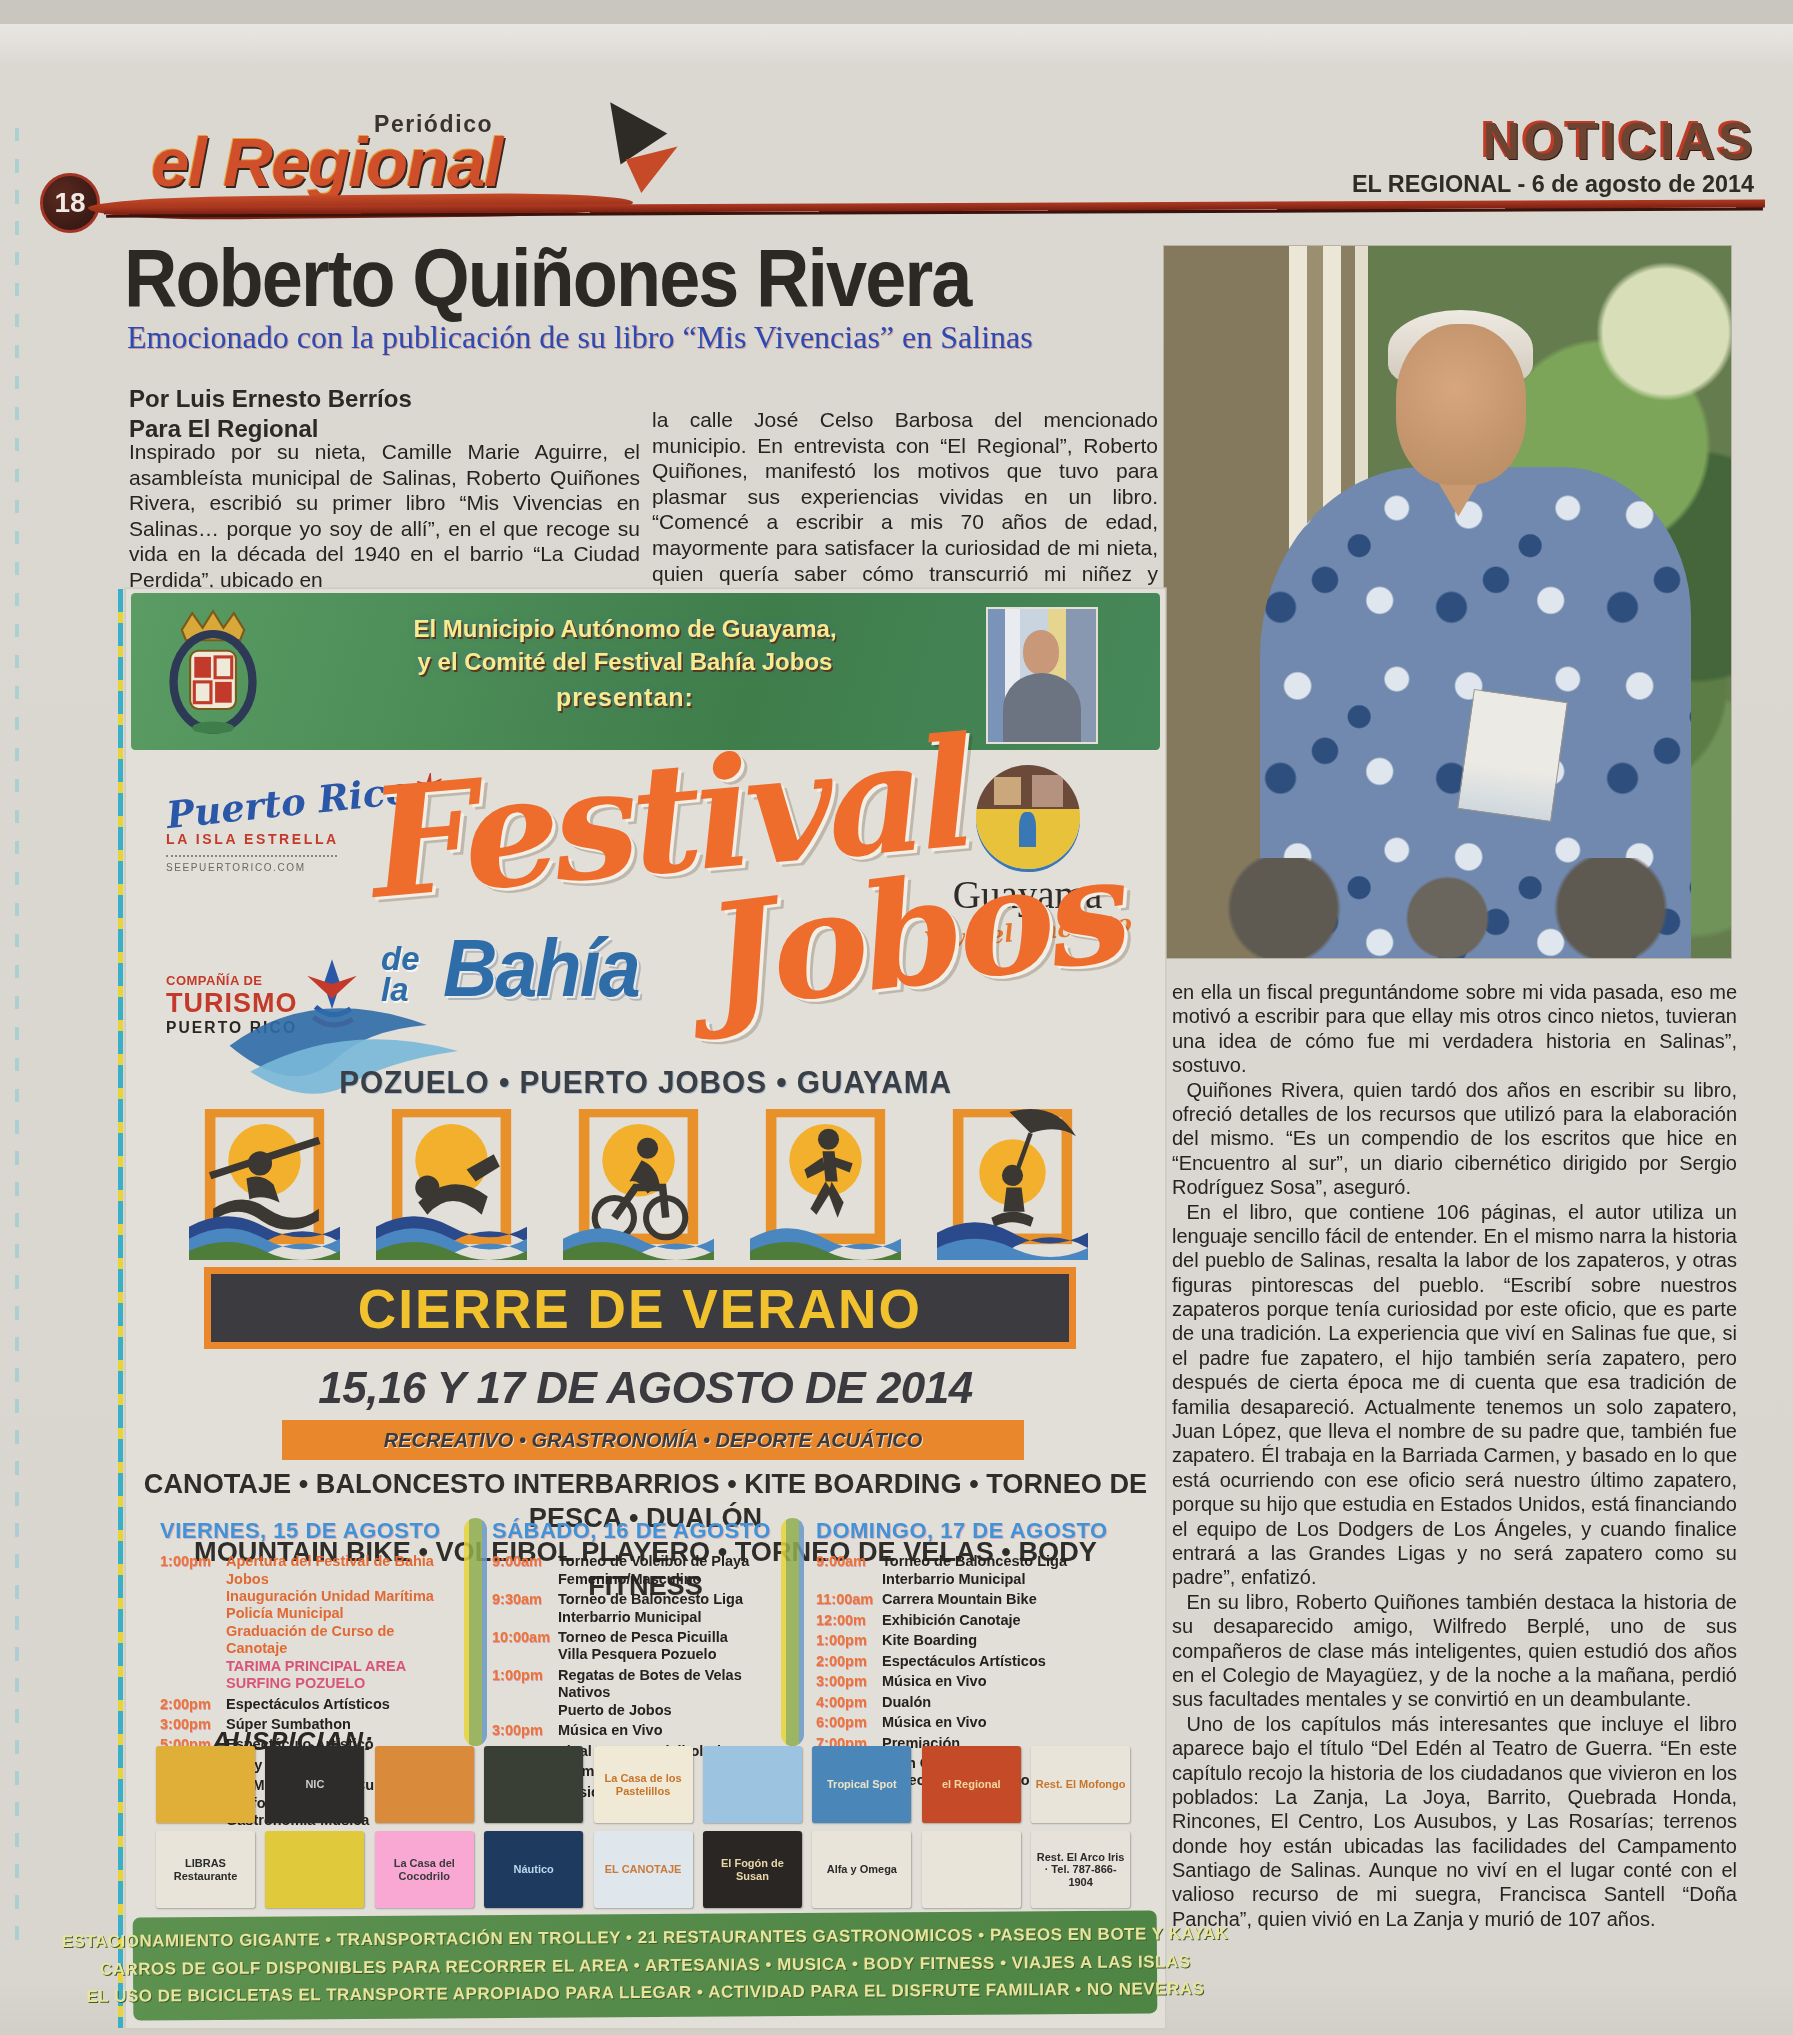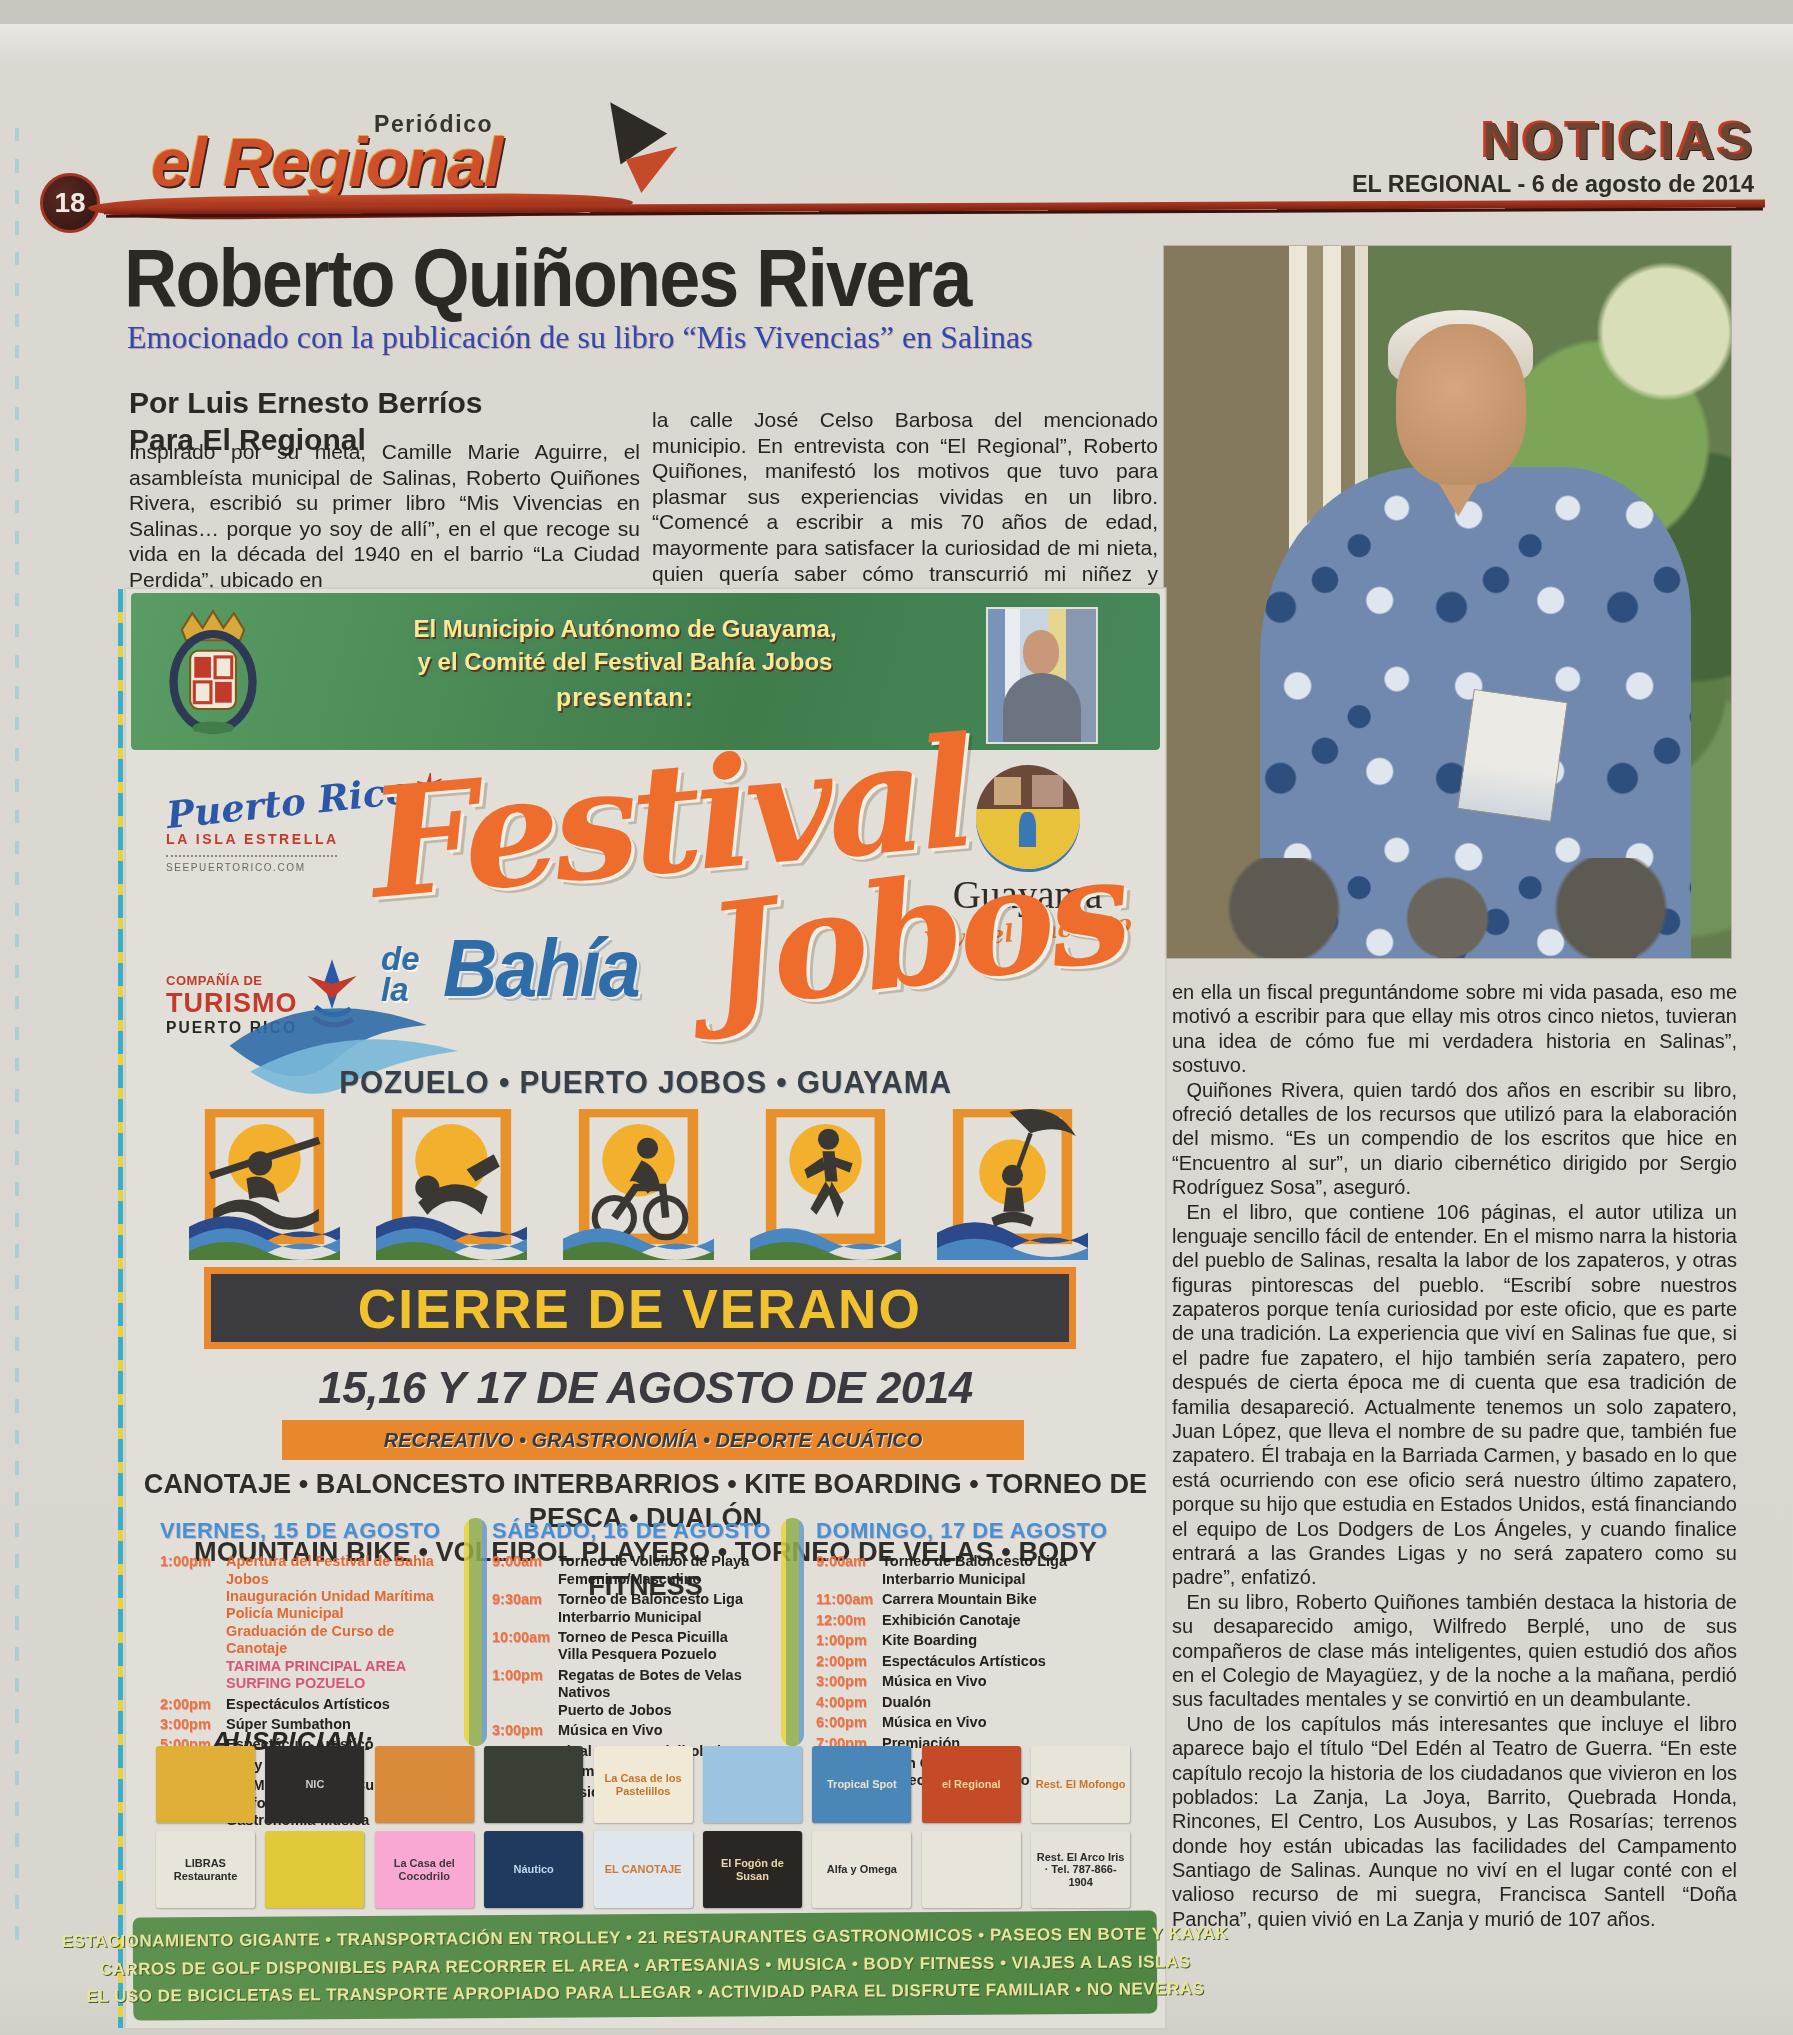--- a/index.html
+++ b/index.html
@@ -14,21 +14,21 @@
   .pagenum{left:40px;top:149px;width:54px;height:54px;border-radius:50%;background:radial-gradient(circle at 35% 35%,#5a2a20,#2d1410);border:3.1px solid #a33323;color:#efe9e2;font-size:28px;font-weight:bold;display:flex;align-items:center;justify-content:center;}
   .swoosh{left:88px;top:171px;width:545px;height:23px;background:linear-gradient(180deg,#c64a28,#7c1f10);border-radius:50%/80% 80% 100% 100%;transform:rotate(-.6deg);}
   .rule{left:104px;top:179px;width:1661px;height:8.3px;background:linear-gradient(180deg,#b03a22,#7a2012);box-shadow:0 5.2px 0 -2.1px #3a140c;transform:rotate(-.25deg);}
   .noticias{right:37px;top:87px;font-size:52px;font-weight:900;letter-spacing:3.1px;color:#6d4331;text-shadow:-3.1px -2.1px 0 #c03a26,1px 1px 0 #2e1a10;}
   .dateline{right:39px;top:147px;font-size:23.4px;font-weight:bold;color:#2f2b25;}
 
   
   .headline-wrap{left:124px;top:207px;transform:scaleX(.9);transform-origin:left top;}
   .headline{font-size:82px;font-weight:900;letter-spacing:-2.1px;color:#2c2925;white-space:nowrap;}
   .subhead{left:127px;top:295px;font-family:"Liberation Serif",serif;font-size:32px;font-weight:normal;color:#2b4ab2;text-shadow:1px 0.5px 0 rgba(195,45,45,.35);white-space:nowrap;}
-  .byline{left:129px;top:360px;font-size:30px;font-weight:bold;color:#2c2925;line-height:1.24;}
+  .byline{left:129px;top:360px;font-size:24px;font-weight:bold;color:#2c2925;line-height:1.24;}
   .bodycol{font-size:21px;line-height:1.22;text-align:justify;color:#27241f;}
   .col1{left:129px;top:415px;width:511px;}
   .col2{left:652px;top:383px;width:506px;}
   .col3{left:1172px;top:956px;width:565px;font-size:20px;}
   .art-p{margin:0;text-indent:14.5px;}
   .art-p:first-child{text-indent:0;}
 
   
   .photo{left:1164px;top:222px;width:567px;height:712px;background:#9caf86;overflow:hidden;box-shadow:0 0 0 1px #b8b2a4;}
   .ph-left{position:absolute;left:0;top:0;width:40%;height:100%;background:linear-gradient(90deg,#84795d 0 55%,#ece6d6 55% 63%,#9a8f6f 63% 70%,#ece6d6 70% 78%,#8a7f63 78% 84%,#e3ddcb 84% 100%);}

